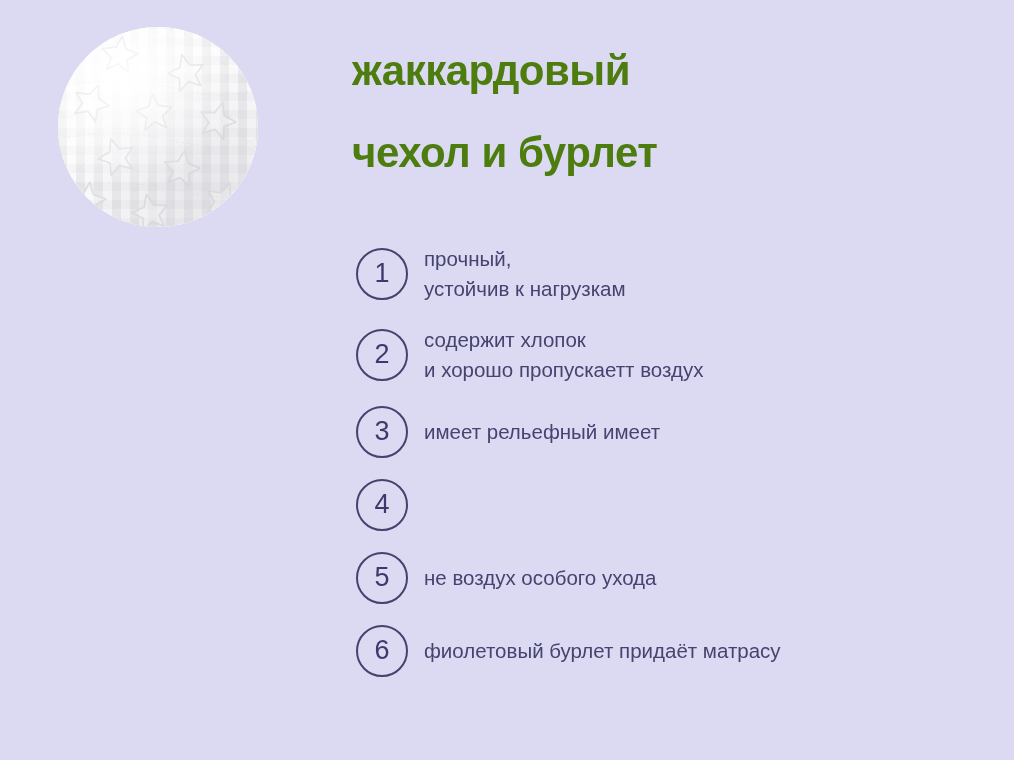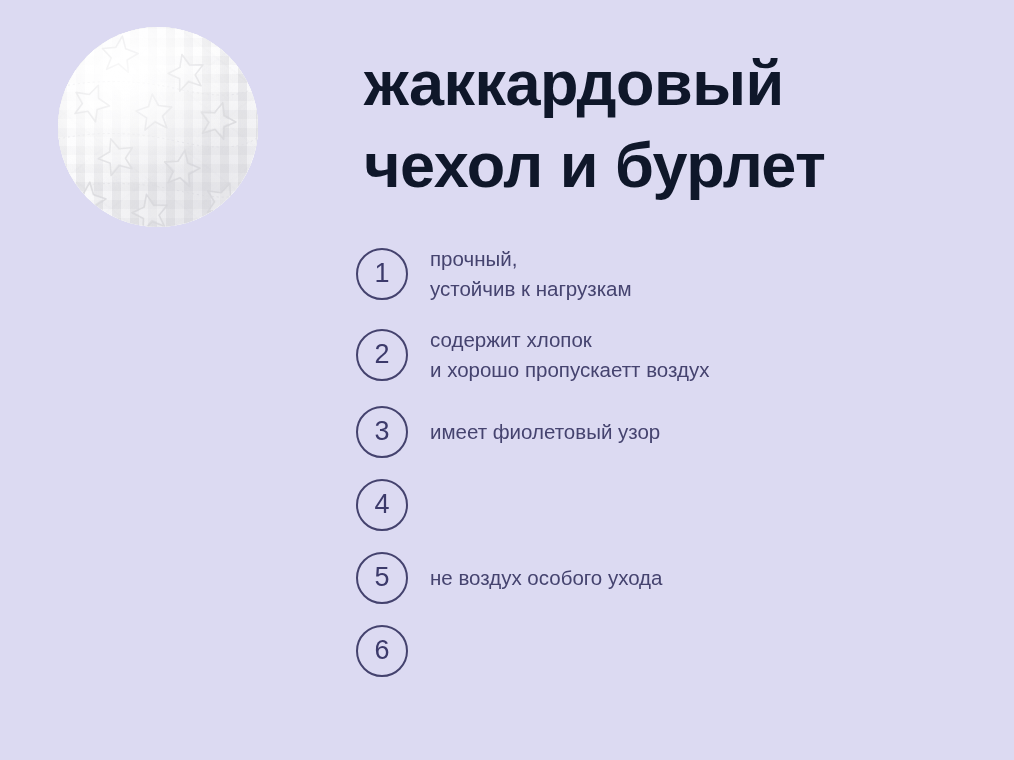--- a/index.html
+++ b/index.html
@@ -69,23 +69,23 @@
       radial-gradient(circle at 34% 26%, rgba(255,255,255,0.85) 0%, rgba(255,255,255,0) 55%),
       radial-gradient(circle at 72% 82%, rgba(205,205,212,0.42) 0%, rgba(255,255,255,0) 62%);
   }
 
   
   .headline {
     position: absolute;
     left: 352px;
     top: 30px;
     width: 648px;
-    margin: 12px;
-    color: #0f172a;
-    font-size: 63px;
+    margin: 0;
+    color: #4d7c0f;
+    font-size: 42px;
     line-height: 82px;
     font-weight: 900;
     letter-spacing: -0.5px;
     white-space: pre-line;
   }
 
   
   .feature-list {
     position: absolute;
     left: 356px;
@@ -113,21 +113,21 @@
     display: flex;
     align-items: center;
     justify-content: center;
     color: #3c3a6b;
     font-size: 27px;
     font-weight: 400;
     line-height: 1;
     padding-bottom: 2px;
   }
   .feature-text {
-    margin-left: 22px;
+    margin-left: 16px;
     color: #45436f;
     font-size: 20.5px;
     line-height: 30px;
     font-weight: 400;
     white-space: pre-line;
   }
 </style>
 </head>
 <body>
 
@@ -176,30 +176,31 @@
     </li>
 
     <li class="feature-item">
       <span class="feature-badge">2</span>
       <span class="feature-text">содержит хлопок
 и хорошо пропускаетт воздух</span>
     </li>
 
     <li class="feature-item">
       <span class="feature-badge">3</span>
-      <span class="feature-text">имеет фиолетовый узор</span>
+      <span class="feature-text">имеет рельефный имеет</span>
     </li>
 
     <li class="feature-item">
       <span class="feature-badge">4</span>
     </li>
 
     <li class="feature-item">
       <span class="feature-badge">5</span>
       <span class="feature-text">не воздух особого ухода</span>
     </li>
 
     <li class="feature-item">
       <span class="feature-badge">6</span>
+      <span class="feature-text">фиолетовый бурлет придаёт матрасу</span>
     </li>
 
   </ul>
 </div>
 
 </body></html>

